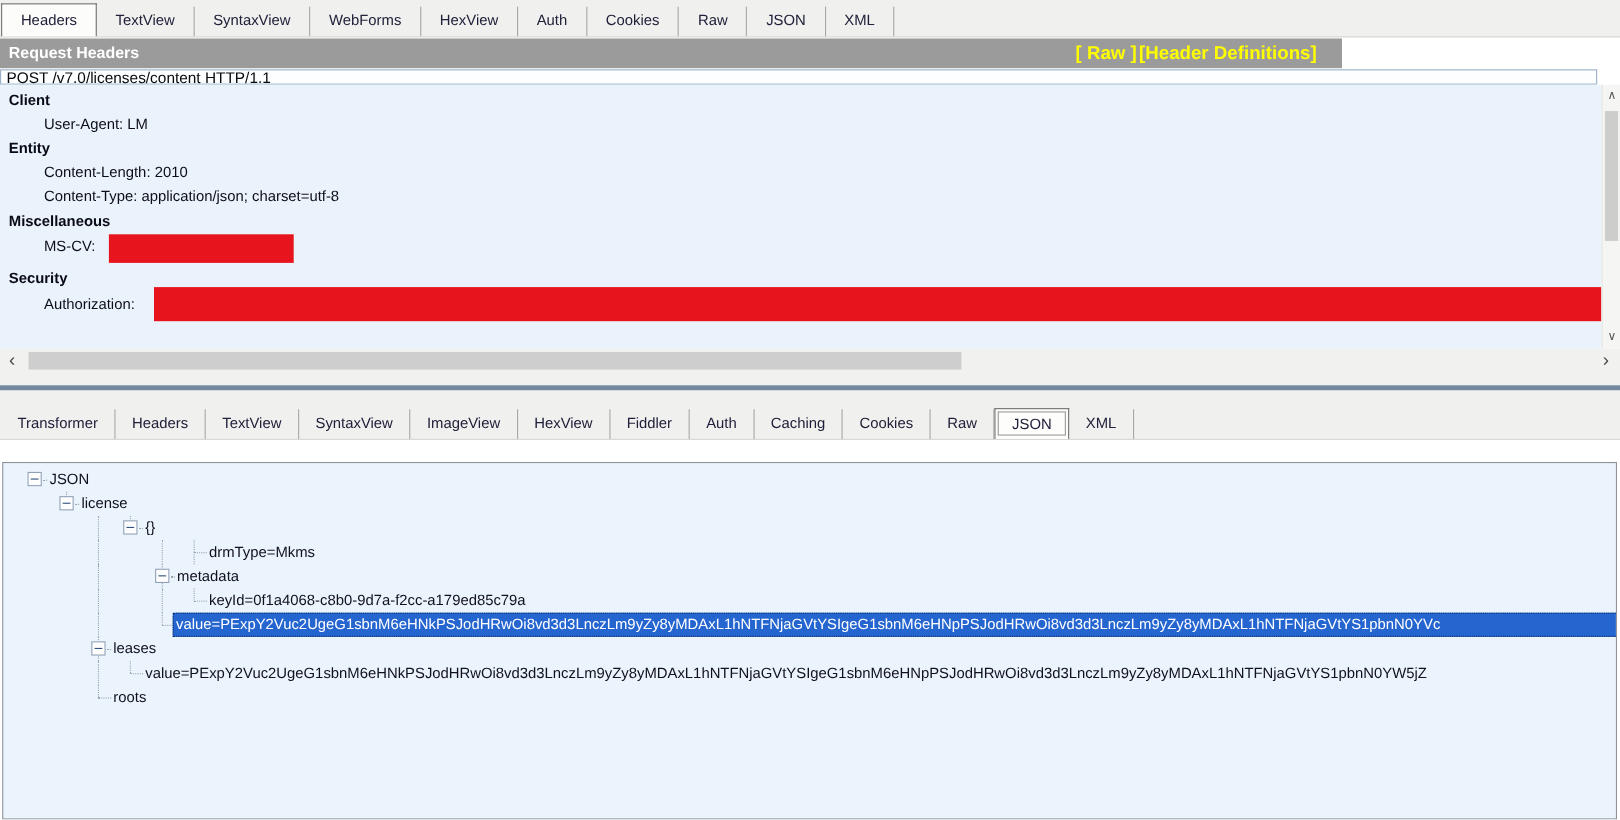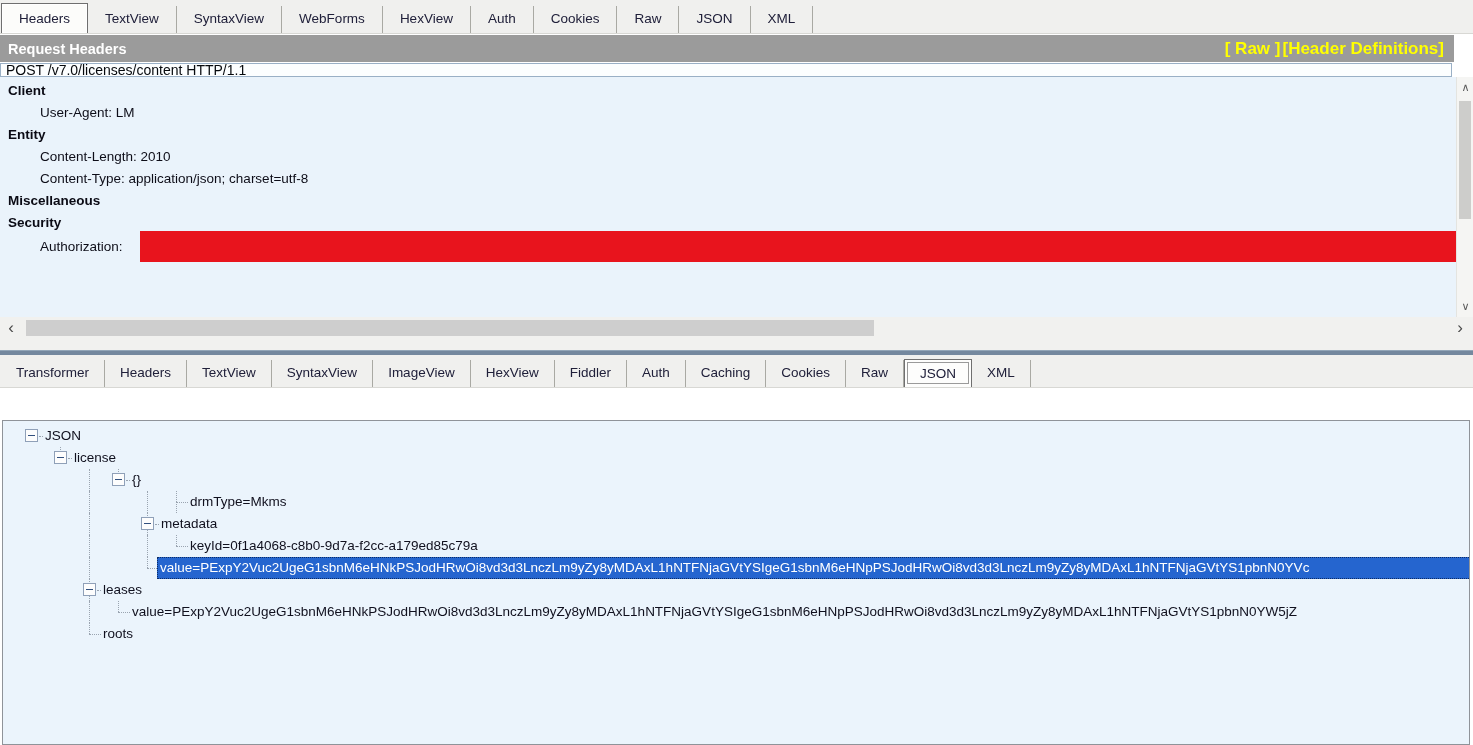--- a/index.html
+++ b/index.html
@@ -12,31 +12,31 @@
   .page{position:relative;width:1473px;height:745px;background:#fff;}
 
   
   .banner{height:14px;background:#fcfae1;overflow:hidden;border-bottom:1px solid #e4e2c8;}
   .banner-inner{margin-top:-7px;text-align:center;font-size:13px;color:#3a3a44;font-weight:600;white-space:nowrap;}
   .banner a{color:#0a51c0;text-decoration:underline;cursor:pointer;}
 
   
   .tabstrip{background:var(--chrome);display:flex;align-items:flex-end;border-bottom:1px solid #d8d8d4;}
   .tabstrip.top{height:34px;padding-left:1px;}
-  .tabstrip.bottom{height:33px;padding-left:1px;}
+  .tabstrip.bottom{height:45px;padding-left:1px;}
   .tab{height:27px;line-height:26px;padding:0 17px;font-size:13.5px;color:#20203a;
        border-right:1px solid #a9a9a3;background:transparent;cursor:default;white-space:nowrap;}
   .tabstrip.bottom .tab{padding:0 15px;}
   .tab.selected{background:#fcfcfa;border:1px solid #6f6f6f;border-bottom:none;height:30px;line-height:29px;
        box-shadow:inset 0 0 0 1px #fff;}
   .tabstrip.bottom .tab.selected{height:28px;line-height:27px;box-shadow:none;outline:1px solid #9a9a9a;outline-offset:-4px;background:#fdfdfc;}
 
   
-  .reqbar{height:27px;width:1454px;background:#9b9b9b;display:flex;align-items:center;margin-top:1px;
-          padding:0 10px 0 8px;}
+  .reqbar{height:27px;width:1220px;background:#9b9b9b;display:flex;align-items:center;margin-top:1px;
+          padding:0 23px 0 8px;}
   .reqbar .title{color:#fff;font-weight:bold;font-size:14.5px;flex:0 0 auto;}
   .reqbar .spacer{flex:1;}
   .reqbar .ylink{color:var(--yellow);font-size:17px;margin-left:2px;cursor:pointer;white-space:nowrap;font-weight:bold;}
 
   
   .reqline{height:14px;width:1452px;background:#fcfeff;border:1px solid #9ab0c6;margin-top:1px;
            display:flex;align-items:center;padding-left:5px;font-size:14px;color:#06090d;}
 
   
   .hdrs-wrap{display:flex;height:240px;}
@@ -105,20 +105,21 @@
   </div>
 
   <div class="hdrs-wrap">
     <div class="hdrs" id="hdrs">
         <div class="hdr-section">Client</div>
         <div class="hdr-item"><span>User-Agent: LM</span></div>
         <div class="hdr-section">Entity</div>
         <div class="hdr-item"><span>Content-Length: 2010</span></div>
         <div class="hdr-item"><span>Content-Type: application/json; charset=utf-8</span></div>
         <div class="hdr-section">Miscellaneous</div>
+        <div class="hdr-item h-msv"><span>MS-CV:</span><span class="redaction redact-msv"></span></div>
         <div class="hdr-section">Security</div>
         <div class="hdr-item h-auth"><span>Authorization:</span><span class="redaction redact-auth"></span></div>
       </div>
     <div class="vscroll">
       <div class="arr up">∧</div>
       <div class="thumb"></div>
       <div class="arr dn">∨</div>
     </div>
   </div>
 

